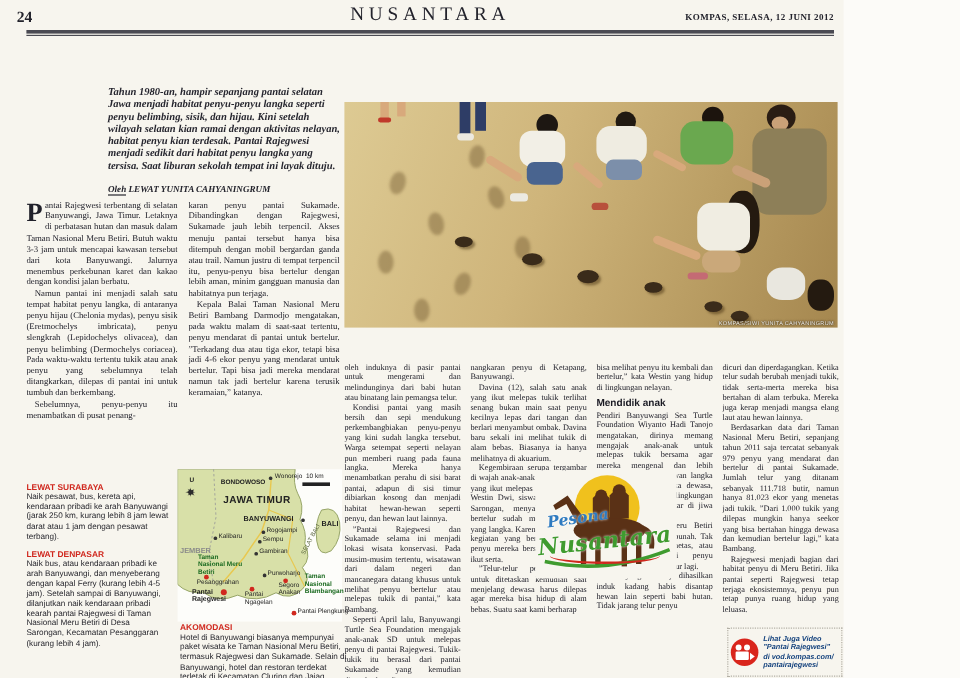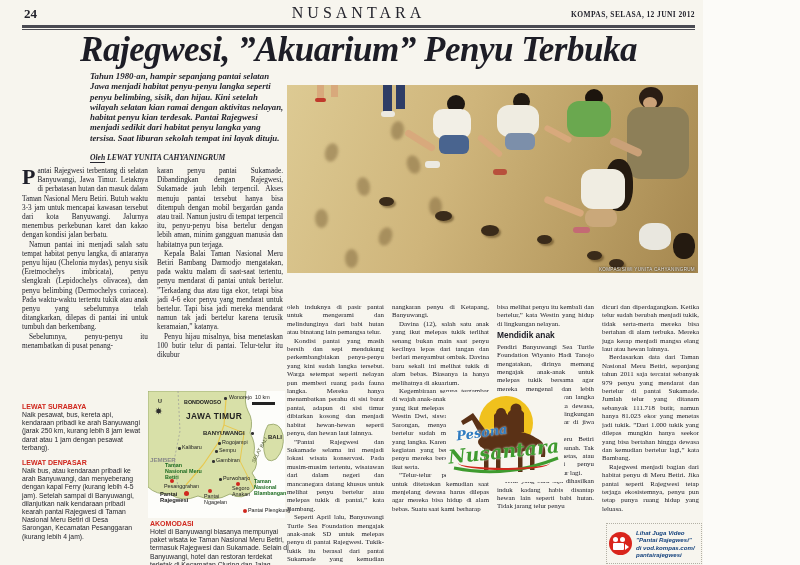--- a/index.html
+++ b/index.html
@@ -1,20 +1,20 @@
 <!DOCTYPE html>
 <html><head>
 <meta charset="utf-8">
 <style>
   html,body{margin:0;padding:0;background:#e8e6e0;}
   #page{position:relative;width:800px;height:565px;background:#f7f5ee;overflow:hidden;
         font-family:"Liberation Serif",serif;color:#23232c;}
   #right-margin{position:absolute;left:703px;top:0;width:97px;height:565px;background:#fcfbf8;}
   
-  .hdr-num{position:absolute;left:24px;top:7px;font:bold 13px/1 "Liberation Serif",serif;}
+  .hdr-num{position:absolute;left:14px;top:7px;font:bold 13px/1 "Liberation Serif",serif;}
   .hdr-section{position:absolute;left:22px;top:5px;width:673px;text-align:center;
                font:16px/1 "Liberation Serif",serif;letter-spacing:4px;}
   .hdr-date{position:absolute;left:22px;top:11px;width:673px;text-align:right;
             font:bold 7.5px/1 "Liberation Serif",serif;letter-spacing:.4px;}
   .rule1{position:absolute;left:22px;top:25px;width:673px;height:2.5px;background:#4a4a52;}
   .rule2{position:absolute;left:22px;top:29px;width:673px;height:1px;background:#4a4a52;}
   .headline{position:absolute;left:22px;top:32px;width:673px;text-align:center;
             font:italic bold 35px/1.05 "Liberation Serif",serif;letter-spacing:-.5px;color:#1d1d26;}
   .intro{position:absolute;left:90px;top:71px;width:195px;
          font:italic 8.8px/10.3px "Liberation Serif",serif;font-weight:bold;color:#26262f;}
@@ -86,36 +86,34 @@
 
 <div id="page">
   <div id="right-margin"></div>
 
   <div class="hdr-num">24</div>
   <div class="hdr-section">NUSANTARA</div>
   <div class="hdr-date">KOMPAS, SELASA, 12 JUNI 2012</div>
   <div class="rule1"></div>
   <div class="rule2"></div>
 
-  <h1 class="headline" style="margin:0;">Rajegwesi, ”Akuarium” Penyu Terbuka</h1>
 
   <div class="intro">Tahun 1980-an, hampir sepanjang pantai selatan Jawa menjadi habitat penyu-penyu langka seperti penyu belimbing, sisik, dan hijau. Kini setelah wilayah selatan kian ramai dengan aktivitas nelayan, habitat penyu kian terdesak. Pantai Rajegwesi menjadi sedikit dari habitat penyu langka yang tersisa. Saat liburan sekolah tempat ini layak dituju.</div>
   <div class="byline">
     <span class="oleh">Oleh</span><span> LEWAT YUNITA CAHYANINGRUM</span>
   </div>
 
   <div id="c1" class="bcol wideCol">
     <p class="ni"><span class="drop">P</span><span>antai Rajegwesi terbentang di selatan Banyuwangi, Jawa Timur. Letaknya di perbatasan hutan dan masuk dalam Taman Nasional Meru Betiri. Butuh waktu 3-3 jam untuk mencapai kawasan tersebut dari kota Banyuwangi. Jalurnya menembus perkebunan karet dan kakao dengan kondisi jalan berbatu.</span></p>
     <p>Namun pantai ini menjadi salah satu tempat habitat penyu langka, di antaranya penyu hijau (Chelonia mydas), penyu sisik (Eretmochelys imbricata), penyu slengkrah (Lepidochelys olivacea), dan penyu belimbing (Dermochelys coriacea). Pada waktu-waktu tertentu tukik atau anak penyu yang sebelumnya telah ditangkarkan, dilepas di pantai ini untuk tumbuh dan berkembang.</p>
     <p>Sebelumnya, penyu-penyu itu menambatkan di pusat penang-</p>
   </div>
   <div id="c2" class="bcol wideCol">
     <p class="ni">karan penyu pantai Sukamade. Dibandingkan dengan Rajegwesi, Sukamade jauh lebih terpencil. Akses menuju pantai tersebut hanya bisa ditempuh dengan mobil bergardan ganda atau trail. Namun justru di tempat terpencil itu, penyu-penyu bisa bertelur dengan lebih aman, minim gangguan manusia dan habitatnya pun terjaga.</p>
     <p>Kepala Balai Taman Nasional Meru Betiri Bambang Darmodjo mengatakan, pada waktu malam di saat-saat tertentu, penyu mendarat di pantai untuk bertelur. ”Terkadang dua atau tiga ekor, tetapi bisa jadi 4-6 ekor penyu yang mendarat untuk bertelur. Tapi bisa jadi mereka mendarat namun tak jadi bertelur karena terusik keramaian,” katanya.</p>
-    <p>Penyu hijau misalnya, bisa menetaskan 100 butir telur di pantai. Telur-telur itu dikubur</p>
   </div>
 
   <div id="photo">
 
     <div class="sh foot" style="left:38px;top:58px;transform:rotate(15deg);"></div>
     <div class="sh foot" style="left:70px;top:92px;transform:rotate(-10deg);"></div>
     <div class="sh foot" style="left:28px;top:124px;"></div>
     <div class="sh foot" style="left:92px;top:142px;transform:rotate(20deg);"></div>
     <div class="sh foot" style="left:58px;top:164px;"></div>
     <div class="sh foot" style="left:120px;top:70px;transform:rotate(-18deg);"></div>

